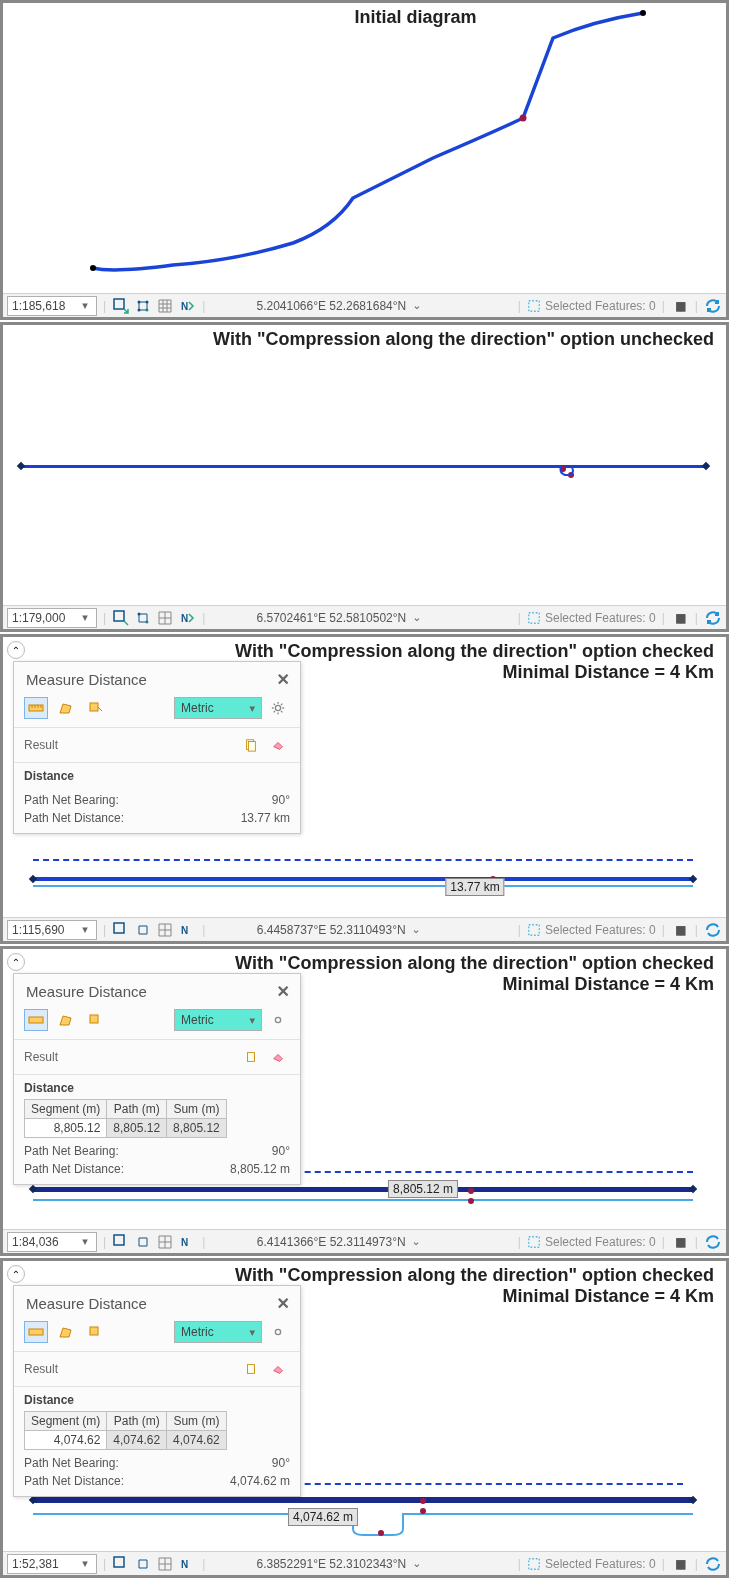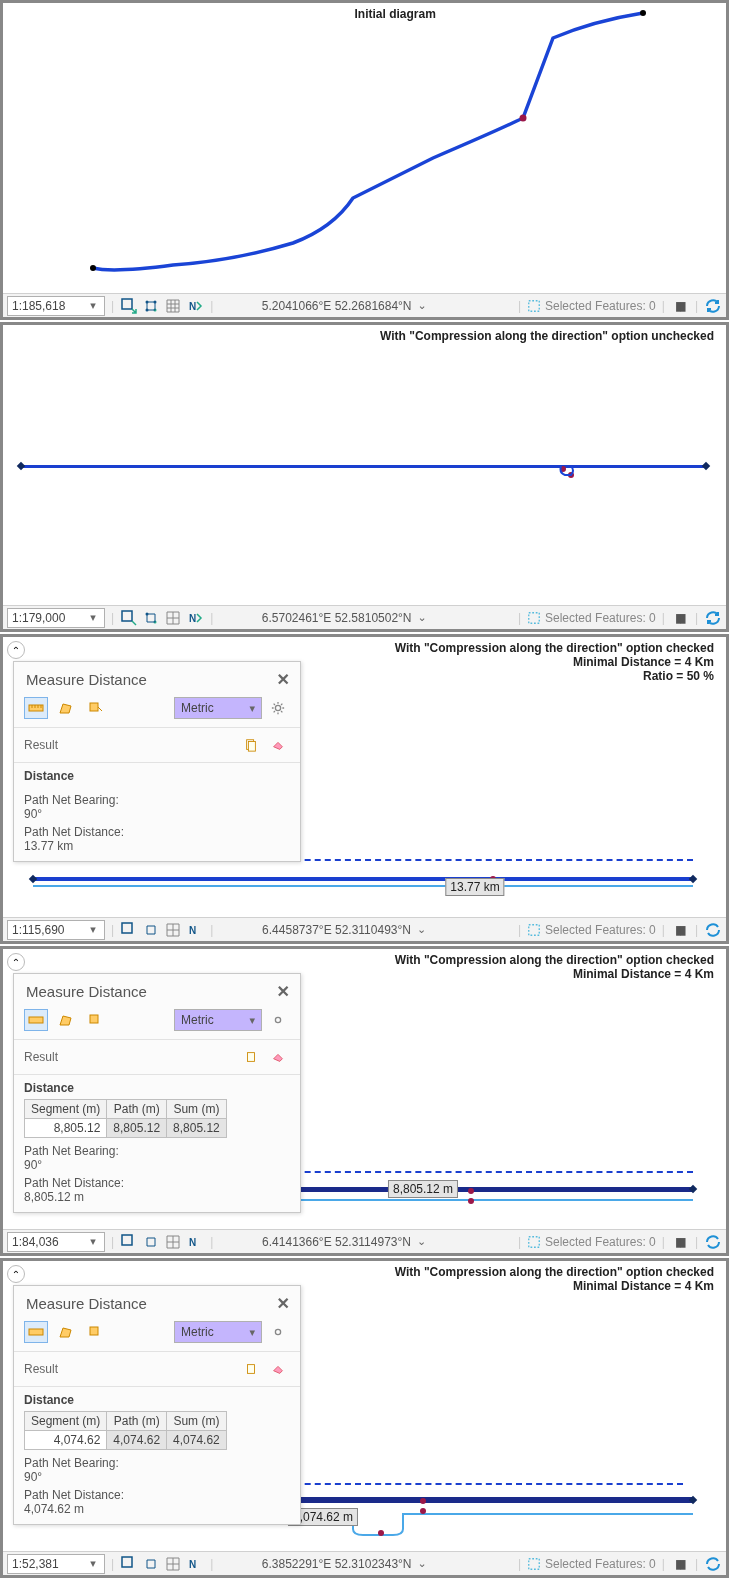--- a/index.html
+++ b/index.html
@@ -1,53 +1,53 @@
 <!DOCTYPE html>
 <html><head>
 <meta charset="utf-8">
 <style>
   * { box-sizing: border-box; margin: 0; padding: 0; }
   body { font-family: "Segoe UI", Arial, sans-serif; font-size: 12px; background: #fff; width: 729px; }
   .panel { border: 3px solid #888; background: #fff; position: relative; }
   .panel + .panel { margin-top: 2px; }
   .canvas { position: relative; width: 100%; background: #fff; overflow: hidden; }
-  .caption { position: absolute; top: 4px; font-weight: bold; color: #222; font-size: 12px; text-align: right; }
+  .caption { position: absolute; top: 4px; font-weight: bold; color: #222; font-size: 18px; text-align: right; }
   .caption.center { left: 50%; transform: translateX(-10px); }
   .caption.right { right: 12px; }
   .caption .line { white-space: nowrap; }
 
   
   .statusbar { display: flex; align-items: center; height: 24px; background: #f3f3f3; border-top: 1px solid #d0d0d0; padding: 0 4px; gap: 4px; font-size: 12px; color: #444; }
-  .sb-scale { width: 98px; height: 20px; border: 1px solid #b0b0b0; background: #fff; padding: 0 4px; display: flex; align-items: center; justify-content: space-between; }
+  .sb-scale { width: 90px; height: 20px; border: 1px solid #b0b0b0; background: #fff; padding: 0 4px; display: flex; align-items: center; justify-content: space-between; }
   .sb-scale-dd { width: 14px; text-align: center; color: #666; cursor: pointer; }
   .sep { color: #ccc; padding: 0 2px; }
   .sb-icon { width: 18px; height: 18px; display: inline-flex; align-items: center; justify-content: center; cursor: pointer; }
   .sb-icon svg { width: 16px; height: 16px; }
   .sb-coord { flex: 0 0 auto; margin: 0 auto; color: #555; display: flex; align-items: center; gap: 6px; }
   .sb-sel { color: #888; display: flex; align-items: center; gap: 4px; }
   .sb-right { margin-left: auto; display: flex; align-items: center; gap: 4px; }
   .sb-pause { color: #555; letter-spacing: -2px; font-weight: bold; }
 
   
   .measure { position: absolute; top: 24px; left: 10px; width: 288px; background: #fbfbfb; border: 1px solid #c8c8c8; box-shadow: 1px 1px 4px rgba(0,0,0,.15); font-size: 12px; z-index: 10; }
   .m-head { display: flex; align-items: center; justify-content: space-between; padding: 8px 10px 6px 12px; }
   .m-title { font-size: 15px; color: #555; }
   .m-close { font-size: 16px; color: #666; font-weight: bold; cursor: pointer; }
   .m-tools { display: flex; align-items: center; gap: 6px; padding: 2px 10px 6px 10px; }
   .m-iconbtn { width: 24px; height: 22px; border: 1px solid transparent; display: inline-flex; align-items: center; justify-content: center; cursor: pointer; }
   .m-iconbtn.active { border-color: #7eb4ea; background: #dcebfa; }
   .m-units { margin-left: auto; display: flex; align-items: center; gap: 4px; }
-  .m-dd { width: 88px; height: 22px; border: 1px solid #b0b0b0; background: #c4b5fd; padding: 0 6px; display: flex; align-items: center; justify-content: space-between; color: #444; }
+  .m-dd { width: 88px; height: 22px; border: 1px solid #b0b0b0; background: #5eead4; padding: 0 6px; display: flex; align-items: center; justify-content: space-between; color: #444; }
   .m-sec { padding: 4px 10px; }
   .m-rowhead { display: flex; align-items: center; justify-content: space-between; color: #666; padding: 2px 0 4px; }
   .m-table { border-collapse: collapse; }
   .m-table th, .m-table td { border: 1px solid #bfbfbf; padding: 2px 6px; text-align: right; font-weight: normal; color: #444; background: #fff; }
   .m-table th { background: #f2f2f2; text-align: center; }
   .m-table td.shade { background: #e4e4e4; }
-  .m-kv { display: flex; justify-content: space-between; color: #555; padding: 2px 10px; flex-direction: column; }
+  .m-kv { display: flex; justify-content: space-between; color: #555; padding: 2px 10px; }
   .m-sep { height: 1px; background: #e2e2e2; margin: 2px 0; }
   .collapse-btn { position: absolute; top: 4px; left: 4px; width: 18px; height: 18px; border-radius: 50%; border: 1px solid #bbb; background: #fff; display: flex; align-items: center; justify-content: center; font-size: 10px; cursor: pointer; z-index: 20; }
 
   
   .hline { position: absolute; height: 3px; background: #1a3fcf; }
   .hline.light { background: #4aa8e8; height: 2px; }
   .hline.dashed { border-top: 2px dashed #1a3fcf; background: none; height: 0; }
   .dot { position: absolute; width: 6px; height: 6px; border-radius: 50%; background: #9b1849; transform: translate(-50%, -50%); }
   .enddot { position: absolute; width: 6px; height: 6px; background: #10295f; transform: translate(-50%, -50%) rotate(45deg); }
   .dim-label { position: absolute; background: #e4e4e4; border: 1px solid #888; padding: 1px 4px; font-size: 12px; color: #222; transform: translate(-50%, -50%); }
@@ -193,21 +193,20 @@
     </div>
   </div>
 </div>
 
 <div class="panel">
   <div class="collapse-btn">⌃</div>
   <div class="canvas" style="height:280px">
     <div class="caption right">
       <div class="line">With "Compression along the direction" option checked</div>
       <div class="line">Minimal Distance = 4 Km</div>
-      <div class="line">Ratio = 50 %</div>
     </div>
 
     <div class="measure">
       <div class="m-head">
         <span class="m-title">Measure Distance</span>
         <span class="m-close">✕</span>
       </div>
       <div class="m-tools">
         <span class="m-iconbtn active">
             <svg viewBox="0 0 16 14">

